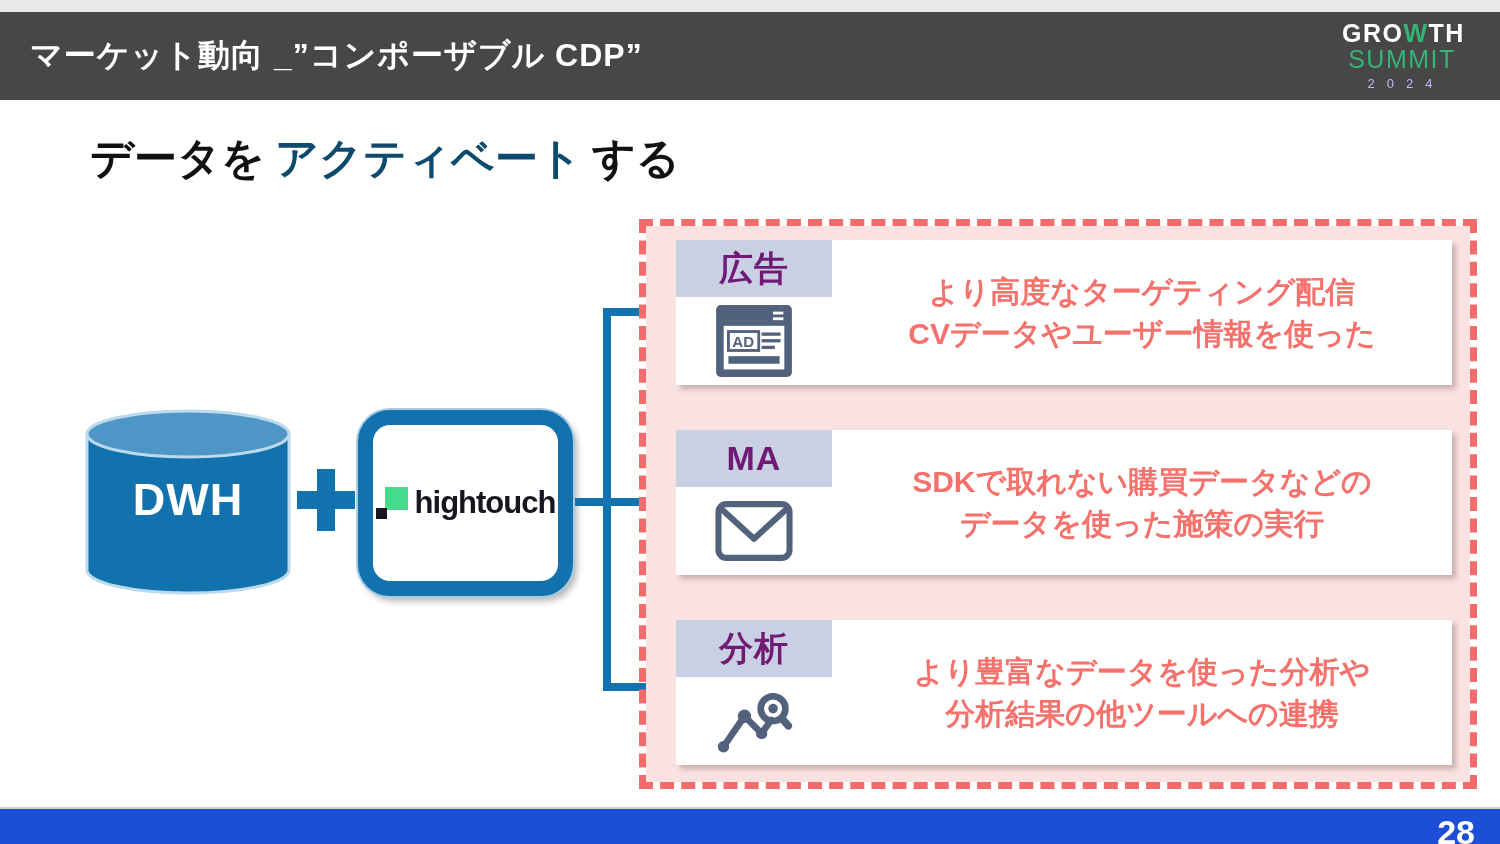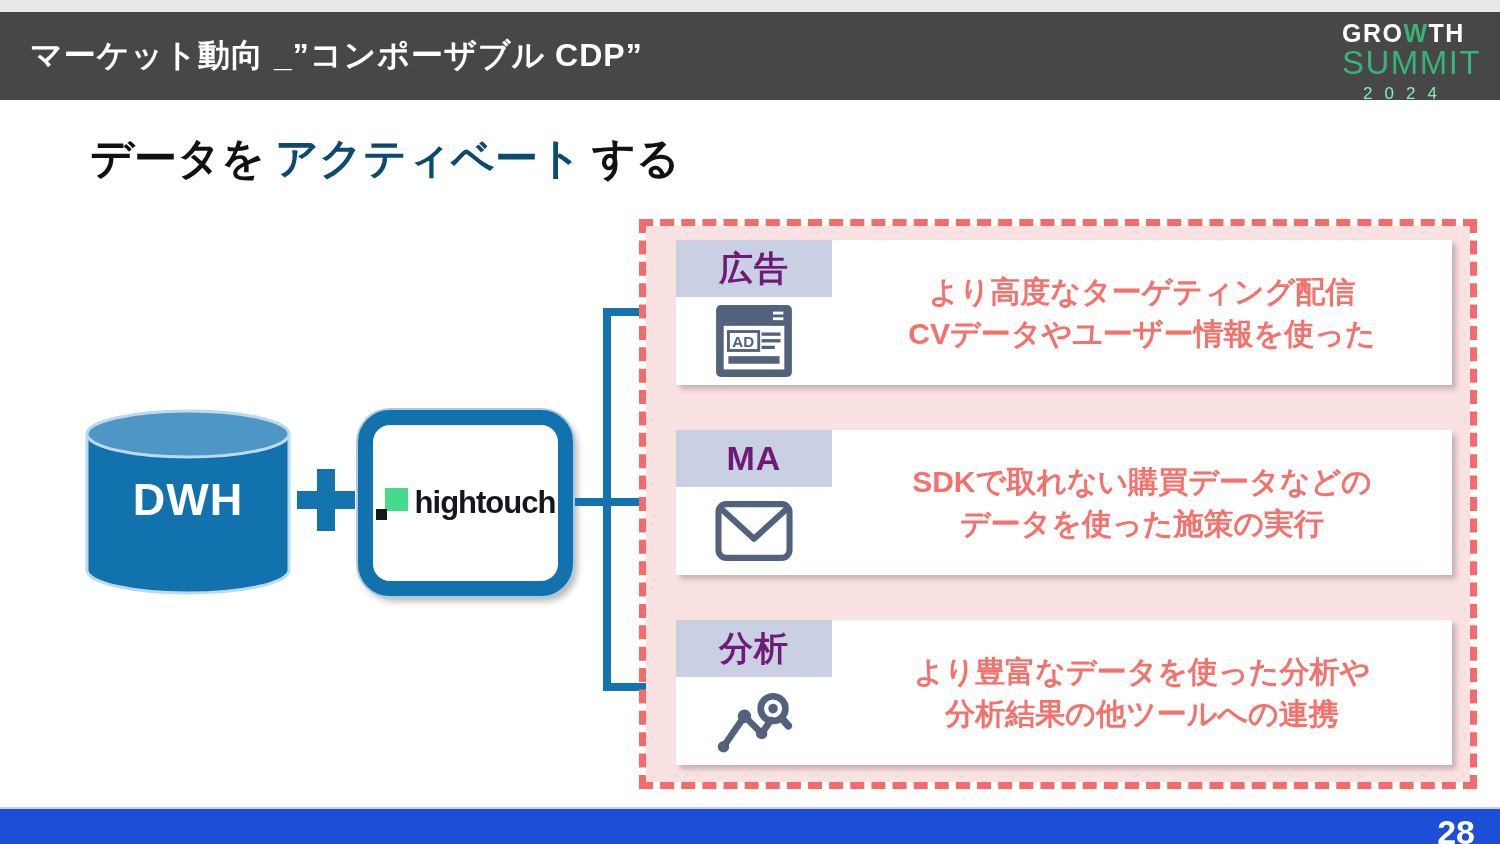--- a/index.html
+++ b/index.html
@@ -14,22 +14,22 @@
     position:absolute; top:0; left:0; width:1500px; height:88px;
     background:#474747; display:flex; align-items:center;
   }
   .header-title {
     margin-left:30px; color:#ffffff; font-size:32px; font-weight:bold;
     letter-spacing:1px;
   }
   .logo { position:absolute; right:38px; top:8px; width:120px; text-align:center; line-height:1.05; }
   .logo-line1 { color:#ffffff; font-size:25px; letter-spacing:1.5px; font-weight:700; }
   .logo-w { color:#35b475; }
-  .logo-line2 { color:#35b475; font-size:33px; letter-spacing:1.5px; font-weight:500; }
-  .logo-line3 { color:#86efac; font-size:17px; letter-spacing:12px; margin-top:4px; text-indent:8px; }
+  .logo-line2 { color:#35b475; font-size:25px; letter-spacing:1.5px; font-weight:500; }
+  .logo-line3 { color:#c4b5fd; font-size:13px; letter-spacing:12px; margin-top:4px; text-indent:8px; }
   
   .page-title {
     position:absolute; left:90px; top:118px; font-size:43px; font-weight:bold; color:#111111;
     white-space:nowrap;
   }
   .page-title .hl { color:#0c4a6e; margin:0 10px; }
   
   .dwh { position:absolute; left:84px; top:396px; width:208px; height:188px; }
   .dwh-label {
     position:absolute; left:0; top:66px; width:208px; text-align:center;
@@ -37,21 +37,21 @@
   }
   
   .plus { position:absolute; left:297px; top:457px; }
   
   .ht-box {
     position:absolute; left:358px; top:398px; width:215px; height:186px;
     background:#ffffff; border:15px solid #1172ad; border-radius:32px;
     box-shadow:0 0 0 2px #a9cbe2, 4px 5px 7px rgba(0,0,0,0.3);
     display:flex; align-items:center; justify-content:center;
   }
-  .ht-logo { display:flex; align-items:center; gap:7px; }
+  .ht-logo { display:flex; gap:7px; }
   .ht-mark { position:relative; width:32px; height:34px; }
   .ht-mark .sq-green { position:absolute; right:0; top:2px; width:23px; height:23px; background:#45da8c; }
   .ht-mark .sq-dark  { position:absolute; left:0; bottom:0; width:11px; height:11px; background:#16161f; }
   .ht-text { font-size:31px; font-weight:800; color:#16161f; letter-spacing:-1px; }
   
   .connector { position:absolute; left:570px; top:280px; }
   
   .dashed-box {
     position:absolute; left:639px; top:207px; width:838px; height:570px;
     border:7px dashed #f26c6c; background:#fbe2e2; background-clip:padding-box;

